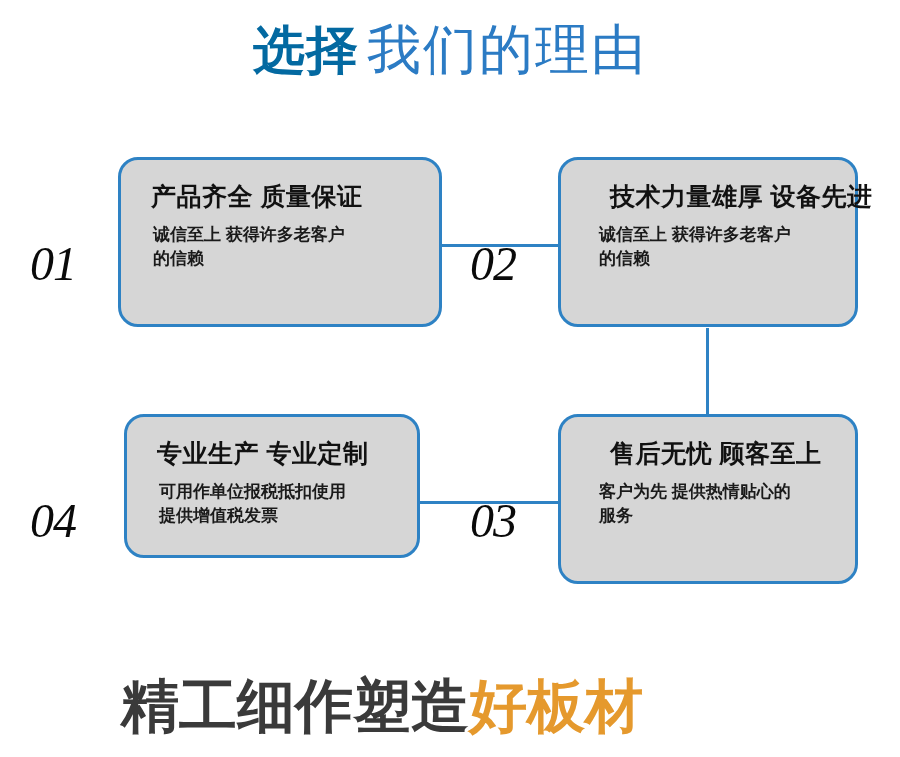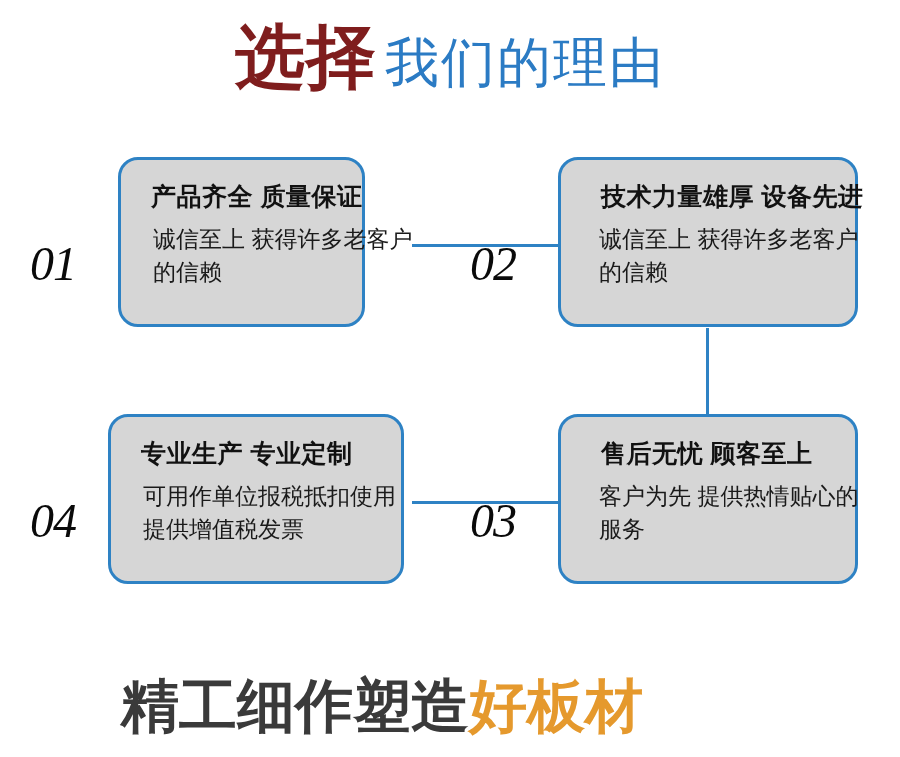--- a/index.html
+++ b/index.html
@@ -23,23 +23,23 @@
   
   .header {
     position: absolute;
     left: 0;
     top: 22px;
     width: 900px;
     text-align: center;
     white-space: nowrap;
   }
   .header-strong {
-    font-size: 70px;
+    font-size: 52px;
     font-weight: bold;
-    color: #7f1d1d;
+    color: #0369a1;
     letter-spacing: 1px;
     vertical-align: baseline;
     line-height: 1;
   }
   .header-light {
     font-size: 54px;
     font-weight: normal;
     color: #2B7BC4;
     letter-spacing: 2px;
     margin-left: 8px;
@@ -58,39 +58,39 @@
 
   
   .card {
     position: absolute;
     box-sizing: border-box;
     background: #D6D6D6;
     border: 3px solid #2E82C4;
     border-radius: 20px;
     padding: 18px 22px 10px 22px;
   }
-  .card-1 { left: 118px; top: 157px;  width: 247px; height: 170px; }
+  .card-1 { left: 118px; top: 157px;  width: 324px; height: 170px; }
   .card-2 { left: 558px; top: 157px;  width: 300px; height: 170px; }
-  .card-4 { left: 108px; top: 414px;  width: 296px; height: 170px; }
+  .card-4 { left: 124px; top: 414px;  width: 296px; height: 144px; }
   .card-3 { left: 558px; top: 414px;  width: 300px; height: 170px; }
 
   .card-title {
     font-size: 25px;
     font-weight: bold;
     color: #111111;
     letter-spacing: 0.5px;
     line-height: 1.15;
     margin: 4px 0 0 8px;
     white-space: nowrap;
   }
   .card-2 .card-title,
-  .card-3 .card-title { margin-left: 18px; }
+  .card-3 .card-title { margin-left: 27px; }
   .card-desc {
-    font-size: 23px;
-    font-weight: normal;
+    font-size: 17px;
+    font-weight: bold;
     color: #1a1a1a;
     line-height: 1.45;
     margin: 12px 0 0 10px;
   }
   .card-2 .card-desc,
   .card-3 .card-desc { margin-left: 16px; }
   .card-desc div { white-space: nowrap; }
 
   
   .num {

